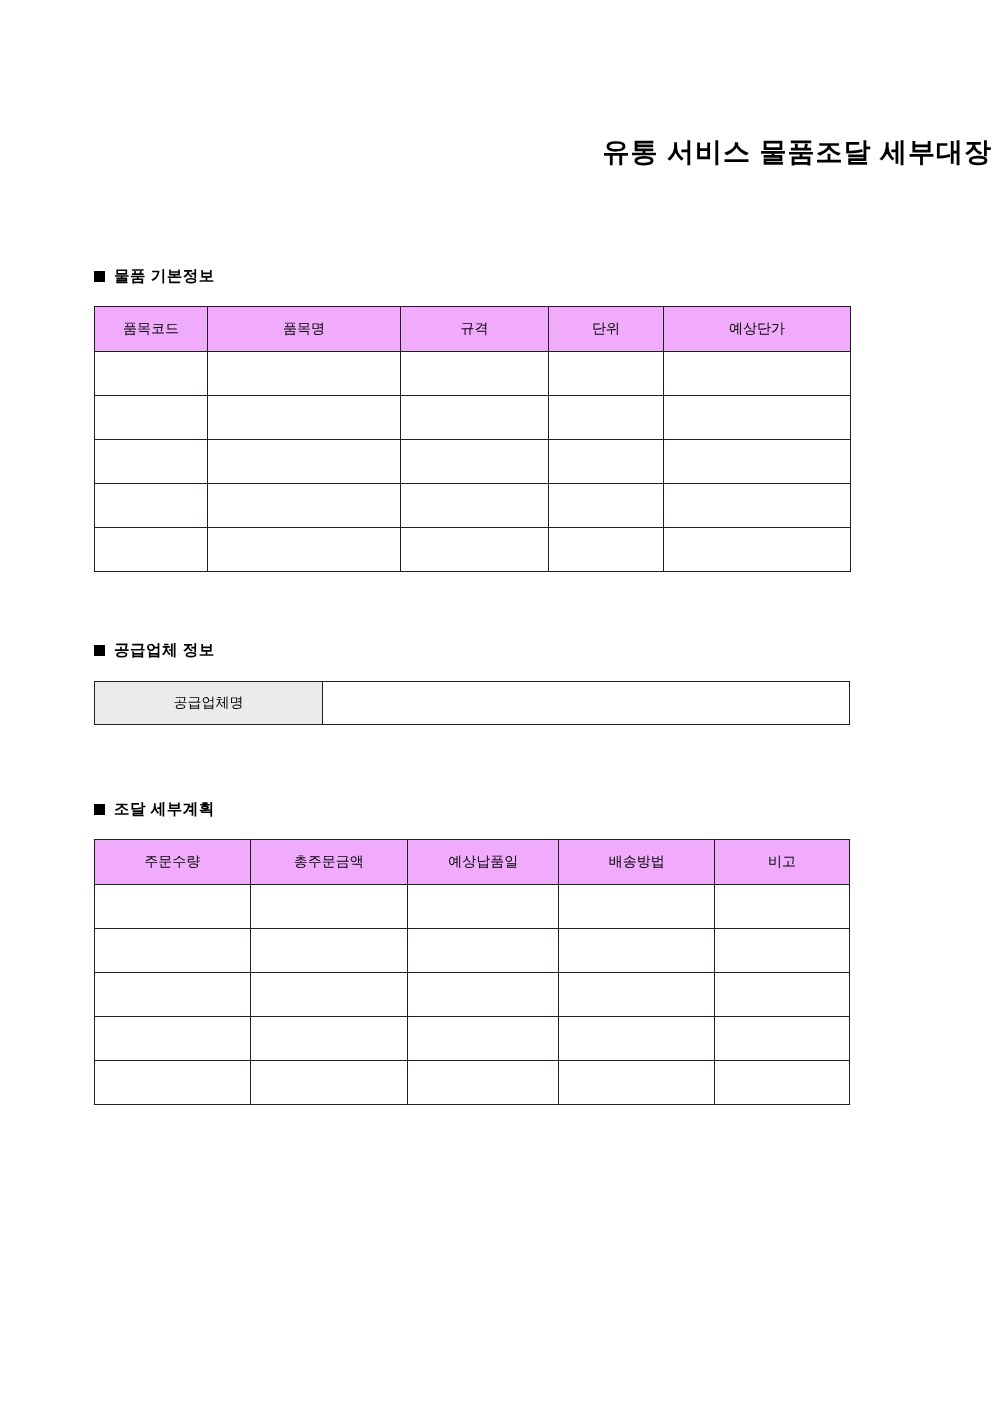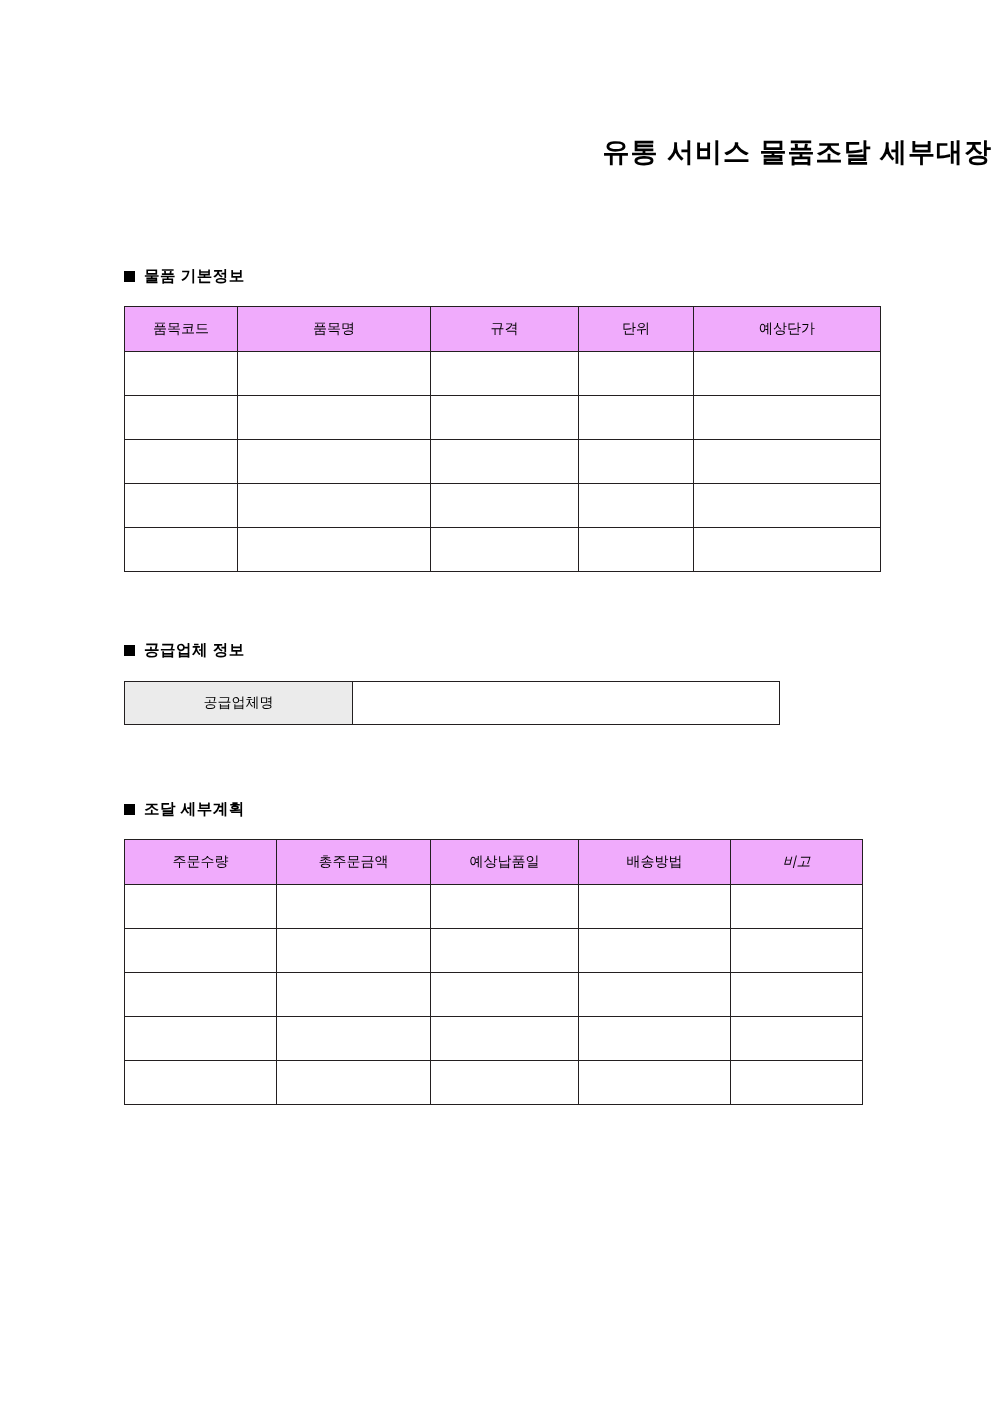--- a/index.html
+++ b/index.html
@@ -24,42 +24,42 @@
   }
   .doc-title {
     text-align: right;
     font-size: 27px;
     font-weight: bold;
     letter-spacing: 1px;
     margin: 0;
     padding-top: 134px;
   }
   .section {
-    margin-left: 104px;
+    margin-left: 74px;
     margin-right: 118px;
     padding-left: 20px;
   }
   .section-heading {
     font-size: 15.5px;
     font-weight: bold;
     letter-spacing: 0.5px;
     display: flex;
     align-items: center;
     gap: 9px;
   }
   .bullet-square {
     display: inline-block;
     width: 11px;
     height: 11px;
     background: #000000;
     flex: 0 0 auto;
   }
   table {
     border-collapse: collapse;
-    width: 656px;
+    width: 756px;
     table-layout: fixed;
   }
   table td, table th {
     border: 1px solid #231f20;
     height: 44px;
     font-size: 14px;
     font-weight: normal;
     text-align: center;
     vertical-align: middle;
     padding: 0 4px;
@@ -176,21 +176,21 @@
       <span>조달 세부계획</span>
     </div>
 
     <table id="tbl-plan">
       <thead>
         <tr>
           <td style="width:152px;">주문수량</td>
           <td style="width:154px;">총주문금액</td>
           <td style="width:148px;">예상납품일</td>
           <td style="width:152px;">배송방법</td>
-          <td style="width:132px;font-style:italic;">비고</td>
+          <td style="width:132px;">비고</td>
         </tr>
       </thead>
       <tbody>
         <tr>
           <td></td>
           <td></td>
           <td></td>
           <td></td>
           <td></td>
         </tr>

